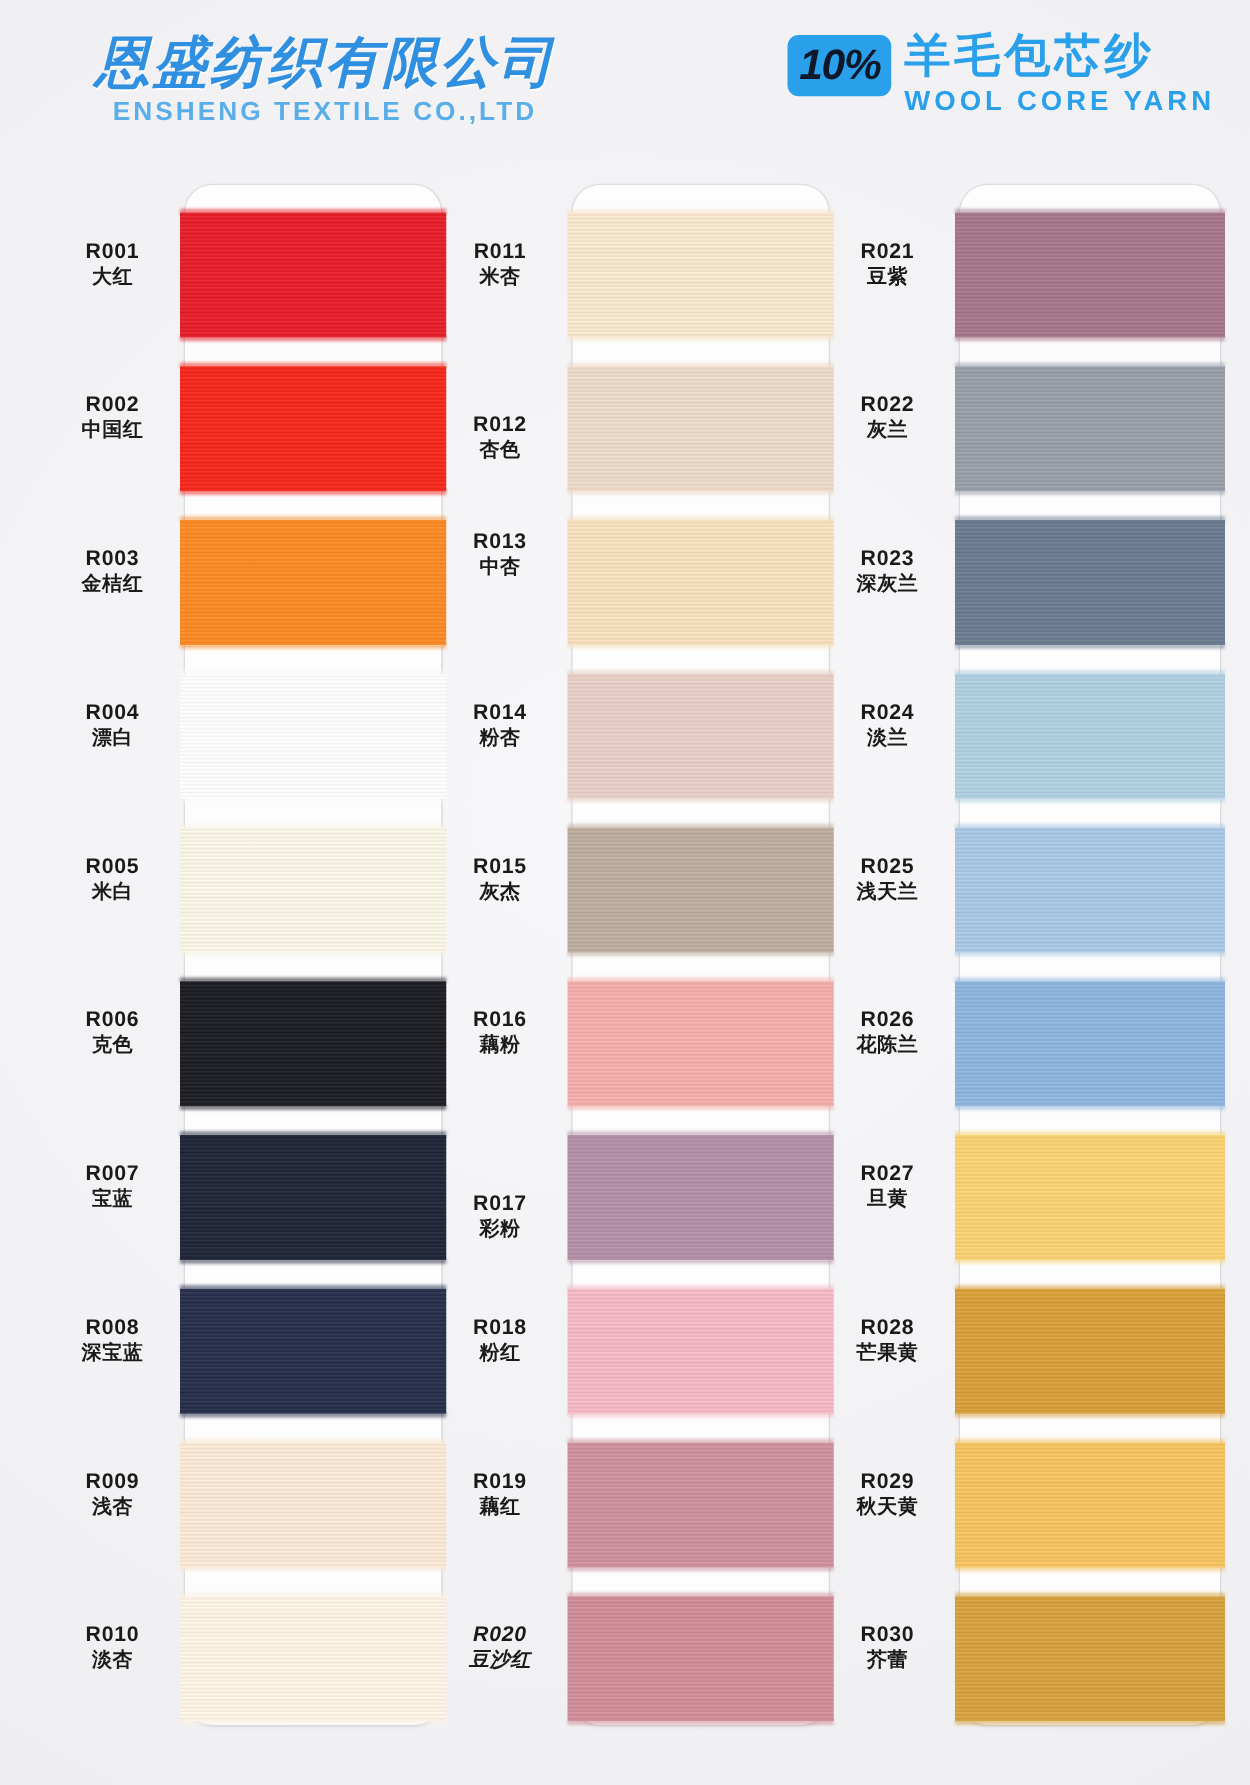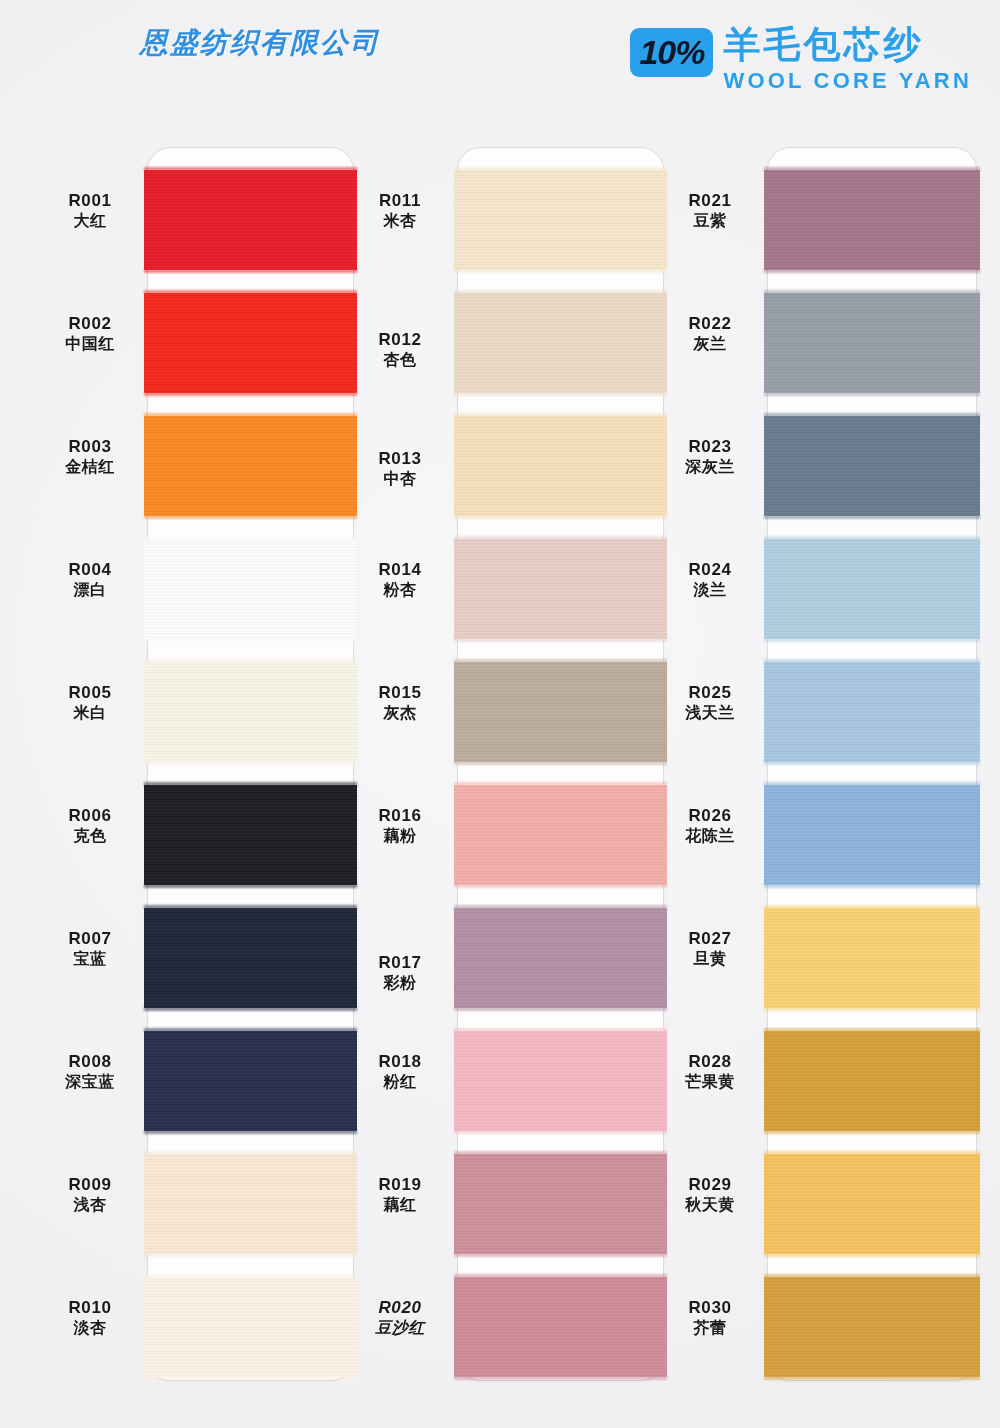--- a/index.html
+++ b/index.html
@@ -29,21 +29,21 @@
   }
   .brand {
     position: absolute;
     left: 50px;
     top: 28px;
     width: 420px;
     text-align: center;
   }
   .brand-cn {
     font-family: "DejaVu Sans", sans-serif;
-    font-size: 28px;
+    font-size: 44px;
     font-weight: bold;
     font-style: italic;
     letter-spacing: 2px;
     color: #2f8fe0;
     line-height: 1.05;
     text-shadow: 1px 1px 0 rgba(255,255,255,0.7);
   }
   .brand-en {
     margin-top: 4px;
     font-size: 21px;
@@ -170,20 +170,21 @@
 </style>
 </head>
 <body>
 
 <div id="sheet">
 
   <div class="header">
 
     <div class="brand">
       <div class="brand-cn">恩盛纺织有限公司</div>
+      <div class="brand-en">ENSHENG TEXTILE CO.,LTD</div>
     </div>
 
     <div class="product">
       <div class="pct-badge">10%</div>
       <div class="product-text">
         <div class="product-cn">羊毛包芯纱</div>
         <div class="product-en">WOOL CORE YARN</div>
       </div>
     </div>
 
@@ -249,21 +250,21 @@
       <div class="column col-1">
         <div class="labels">
           <div class="label" style="top: 50px;">
             <div class="code">R011</div>
             <div class="name">米杏</div>
           </div>
           <div class="label" style="top: 173px; margin-top: 16px;">
             <div class="code">R012</div>
             <div class="name">杏色</div>
           </div>
-          <div class="label" style="top: 308px;">
+          <div class="label" style="top: 282px;">
             <div class="code">R013</div>
             <div class="name">中杏</div>
           </div>
           <div class="label" style="top: 419px;">
             <div class="code">R014</div>
             <div class="name">粉杏</div>
           </div>
           <div class="label" style="top: 542px;">
             <div class="code">R015</div>
             <div class="name">灰杰</div>

